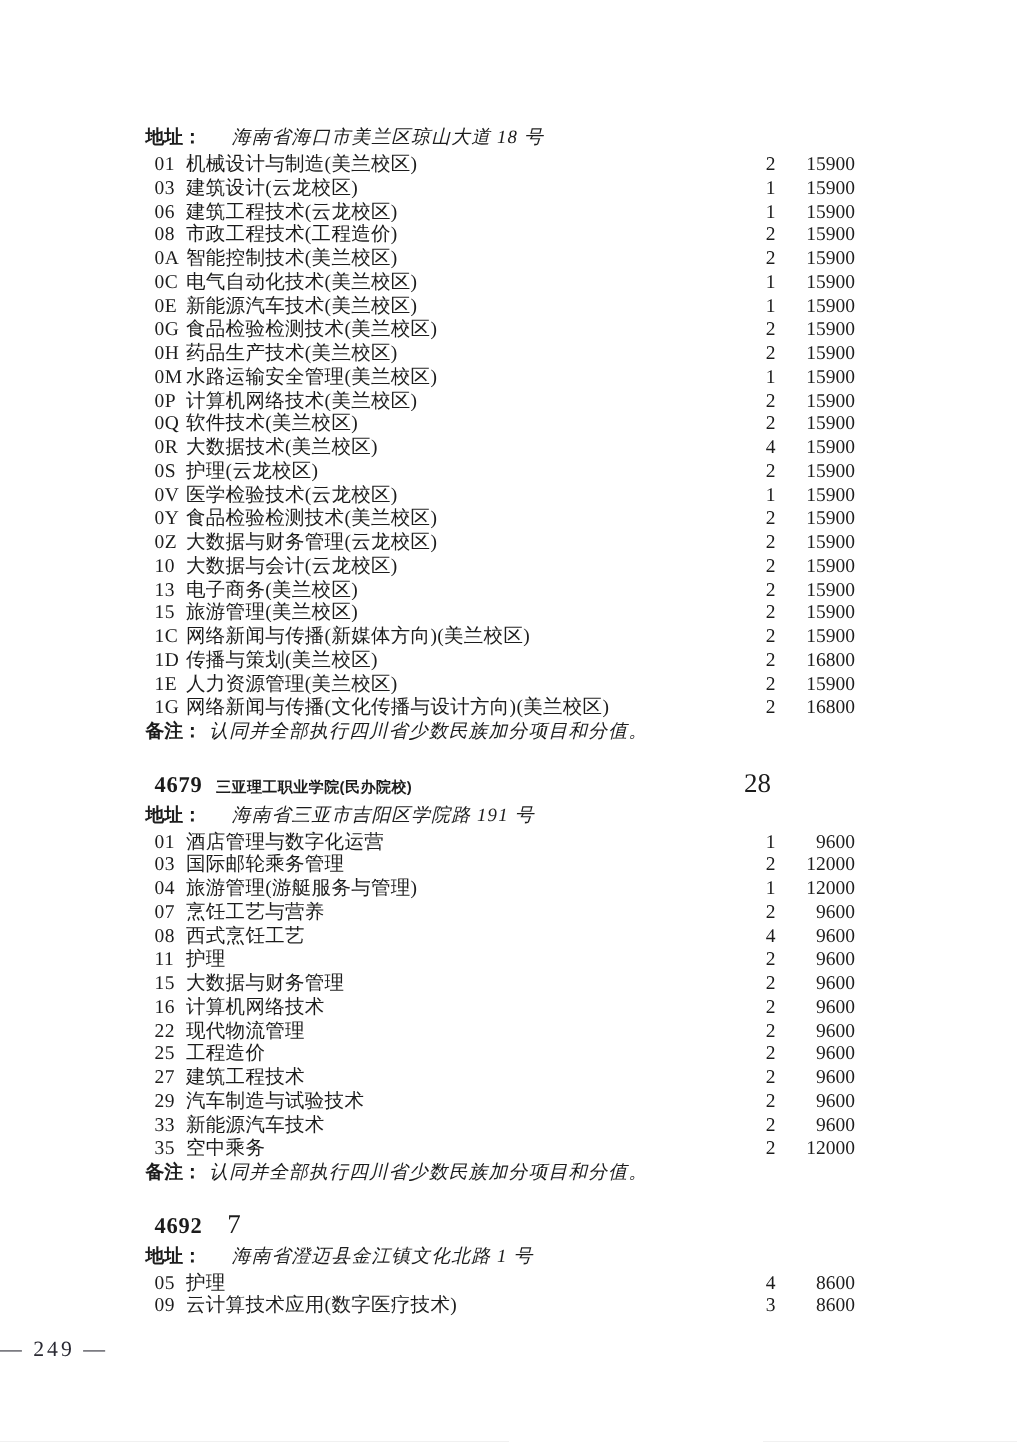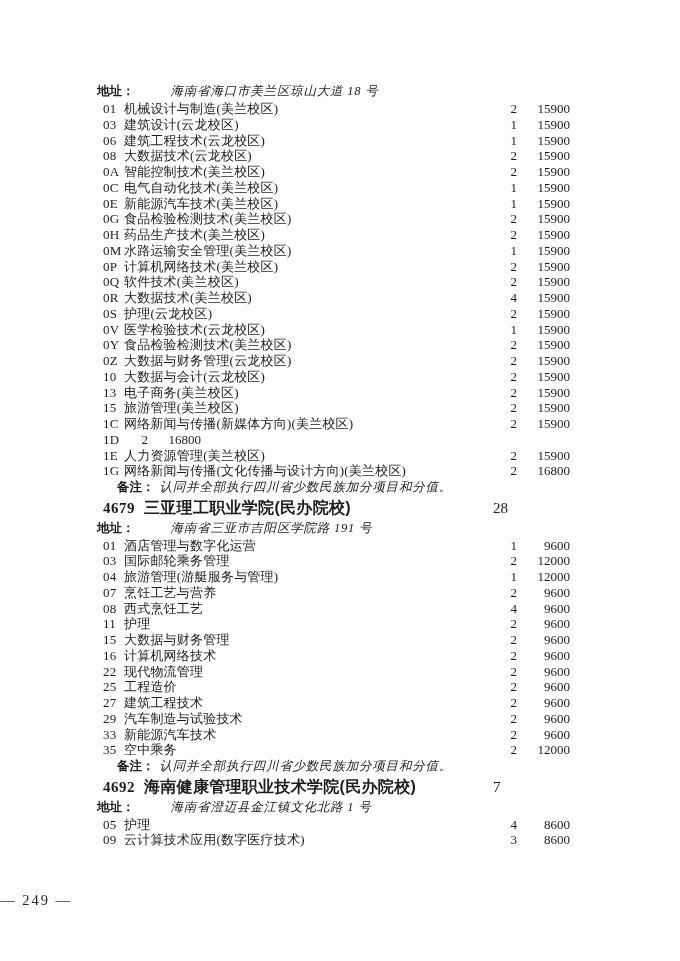--- a/index.html
+++ b/index.html
@@ -5,35 +5,35 @@
   html,body{margin:0;padding:0;background:#e8e8e8;}
   .page{
     width:680px;height:961px;background:#ffffff;position:relative;
     margin:0 auto;overflow:hidden;
     font-family:"Liberation Serif","DejaVu Serif",serif;color:#1c1c1c;
   }
   .content{position:absolute;left:97px;top:82px;width:473px;}
   .section{margin:0;}
   .sec-header{
     display:flex;align-items:baseline;height:23px;line-height:23px;
-    padding-left:6px;font-weight:bold;
+    margin-top:15px;padding-left:6px;font-weight:bold;
   }
   .sec-code{font-size:15px;margin-right:9px;letter-spacing:.5px;}
-  .sec-name{flex:1;font-size:16px;font-family:"Liberation Sans","DejaVu Sans",sans-serif;letter-spacing:.3px;}
-  .sec-count{width:24px;text-align:left;font-weight:normal;font-size:15px;}
+  .sec-name{flex:1;font-size:10px;font-family:"Liberation Sans","DejaVu Sans",sans-serif;letter-spacing:.3px;}
+  .sec-count{width:24px;text-align:center;font-weight:normal;font-size:18px;}
   .fee-spacer{width:53px;}
-  .addr-line{display:flex;height:19px;line-height:19px;font-size:12.5px;align-items:flex-start;gap:16px;}
+  .addr-line{display:flex;height:19px;line-height:19px;font-size:12.5px;align-items:flex-start;}
   .addr-label{font-family:"Liberation Sans","DejaVu Sans",sans-serif;font-weight:bold;font-size:12.5px;flex:0 0 auto;}
   .addr-text{font-style:italic;margin-left:20px;letter-spacing:.8px;}
   .course-row{display:flex;height:15.75px;line-height:15.75px;font-size:13px;padding-left:6px;}
   .course-code{width:21px;flex:0 0 auto;letter-spacing:.3px;}
   .course-name{flex:1;letter-spacing:.2px;white-space:nowrap;overflow:hidden;}
   .course-count{width:24px;text-align:right;flex:0 0 auto;}
   .course-fee{width:53px;text-align:right;flex:0 0 auto;}
-  .note-line{display:flex;height:16.5px;line-height:16.5px;font-size:12.5px;align-items:baseline;margin-left:20px;}
+  .note-line{display:flex;height:16.5px;line-height:16.5px;font-size:12.5px;align-items:baseline;}
   .note-label{font-family:"Liberation Sans","DejaVu Sans",sans-serif;font-weight:bold;font-size:12.5px;flex:0 0 auto;}
   .note-text{font-style:italic;margin-left:5px;letter-spacing:.8px;}
   .footer{
     position:absolute;top:892px;left:0;right:103px;
     font-size:14.5px;letter-spacing:2px;color:#2a2a33;
   }
 </style>
 </head>
 <body>
 
@@ -57,21 +57,21 @@
           <span class="course-fee">15900</span>
         </div>
         <div class="course-row">
           <span class="course-code">06</span>
           <span class="course-name">建筑工程技术(云龙校区)</span>
           <span class="course-count">1</span>
           <span class="course-fee">15900</span>
         </div>
         <div class="course-row">
           <span class="course-code">08</span>
-          <span class="course-name">大数据技术(云龙校区)</span>
+          <span class="course-name">市政工程技术(工程造价)</span>
           <span class="course-count">2</span>
           <span class="course-fee">15900</span>
         </div>
         <div class="course-row">
           <span class="course-code">0A</span>
           <span class="course-name">智能控制技术(美兰校区)</span>
           <span class="course-count">2</span>
           <span class="course-fee">15900</span>
         </div>
         <div class="course-row">
@@ -165,20 +165,21 @@
           <span class="course-fee">15900</span>
         </div>
         <div class="course-row">
           <span class="course-code">1C</span>
           <span class="course-name">网络新闻与传播(新媒体方向)(美兰校区)</span>
           <span class="course-count">2</span>
           <span class="course-fee">15900</span>
         </div>
         <div class="course-row">
           <span class="course-code">1D</span>
+          <span class="course-name">传播与策划(美兰校区)</span>
           <span class="course-count">2</span>
           <span class="course-fee">16800</span>
         </div>
         <div class="course-row">
           <span class="course-code">1E</span>
           <span class="course-name">人力资源管理(美兰校区)</span>
           <span class="course-count">2</span>
           <span class="course-fee">15900</span>
         </div>
         <div class="course-row">
@@ -288,21 +289,20 @@
           <span class="course-fee">12000</span>
         </div>
         <div class="note-line">
           <span class="note-label">备注：</span>
           <span class="note-text">认同并全部执行四川省少数民族加分项目和分值。</span>
         </div>
       </div>
       <div class="section">
         <div class="sec-header">
           <span class="sec-code">4692</span>
-          <span class="sec-name">海南健康管理职业技术学院(民办院校)</span>
           <span class="sec-count">7</span>
           <span class="fee-spacer"></span>
         </div>
         <div class="addr-line">
           <span class="addr-label">地址：</span>
           <span class="addr-text">海南省澄迈县金江镇文化北路 1 号</span>
         </div>
         <div class="course-row">
           <span class="course-code">05</span>
           <span class="course-name">护理</span>

